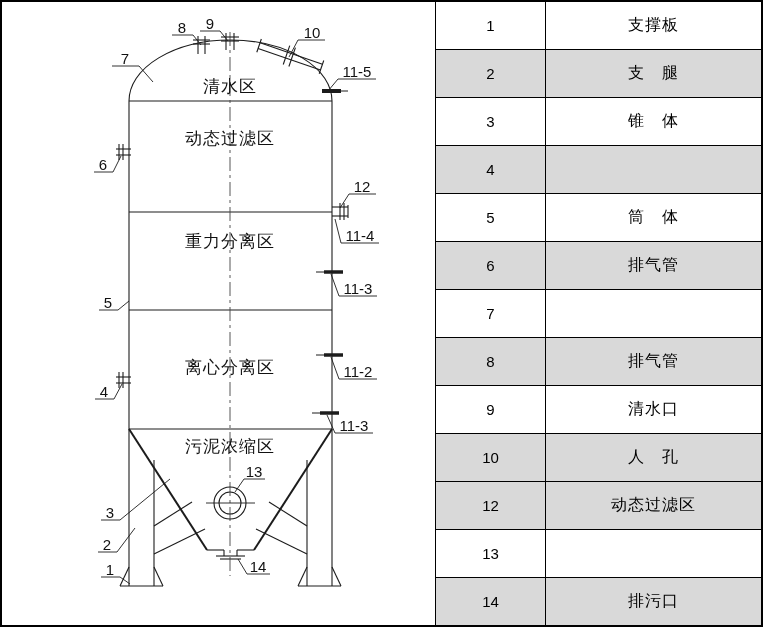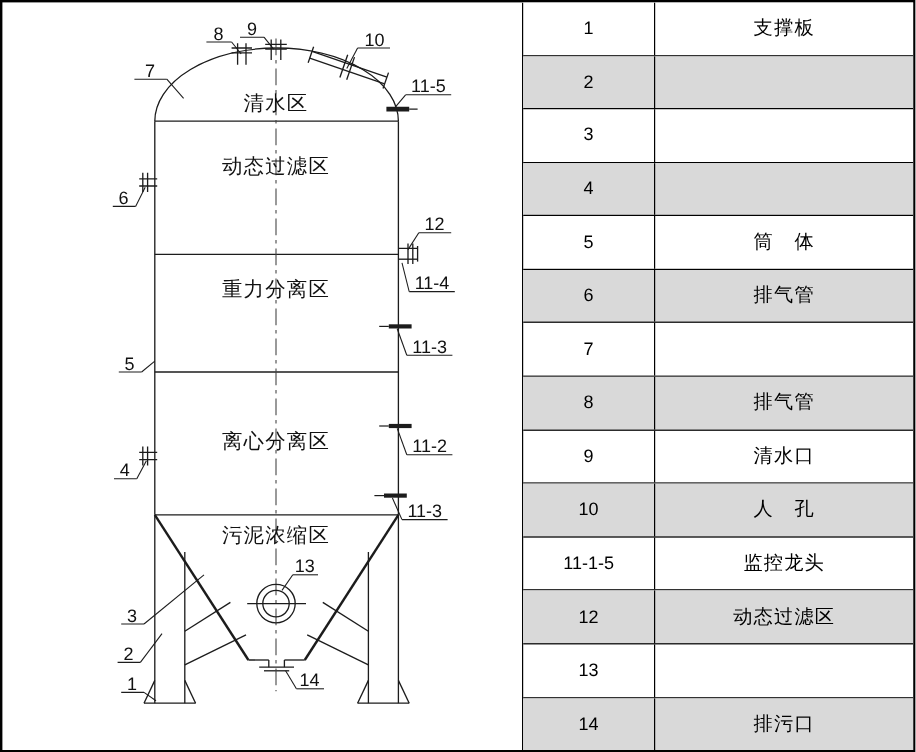--- a/index.html
+++ b/index.html
@@ -223,23 +223,25 @@
     </svg>
   </div>
 
   <div class="parts-table">
     <div class="parts-row">
         <div class="cell cell-no">1</div>
         <div class="cell cell-name">支撑板</div>
       </div>
     <div class="parts-row alt">
         <div class="cell cell-no">2</div>
+        <div class="cell cell-name">支　腿</div>
       </div>
     <div class="parts-row">
         <div class="cell cell-no">3</div>
+        <div class="cell cell-name">锥　体</div>
       </div>
     <div class="parts-row alt">
         <div class="cell cell-no">4</div>
       </div>
     <div class="parts-row">
         <div class="cell cell-no">5</div>
         <div class="cell cell-name">筒　体</div>
       </div>
     <div class="parts-row alt">
         <div class="cell cell-no">6</div>
@@ -253,24 +255,20 @@
         <div class="cell cell-name">排气管</div>
       </div>
     <div class="parts-row">
         <div class="cell cell-no">9</div>
         <div class="cell cell-name">清水口</div>
       </div>
     <div class="parts-row alt">
         <div class="cell cell-no">10</div>
         <div class="cell cell-name">人　孔</div>
       </div>
-    <div class="parts-row">
-        <div class="cell cell-no">11-1-5</div>
-        <div class="cell cell-name">监控龙头</div>
-      </div>
     <div class="parts-row alt">
         <div class="cell cell-no">12</div>
         <div class="cell cell-name">动态过滤区</div>
       </div>
     <div class="parts-row">
         <div class="cell cell-no">13</div>
       </div>
     <div class="parts-row alt">
         <div class="cell cell-no">14</div>
         <div class="cell cell-name">排污口</div>

